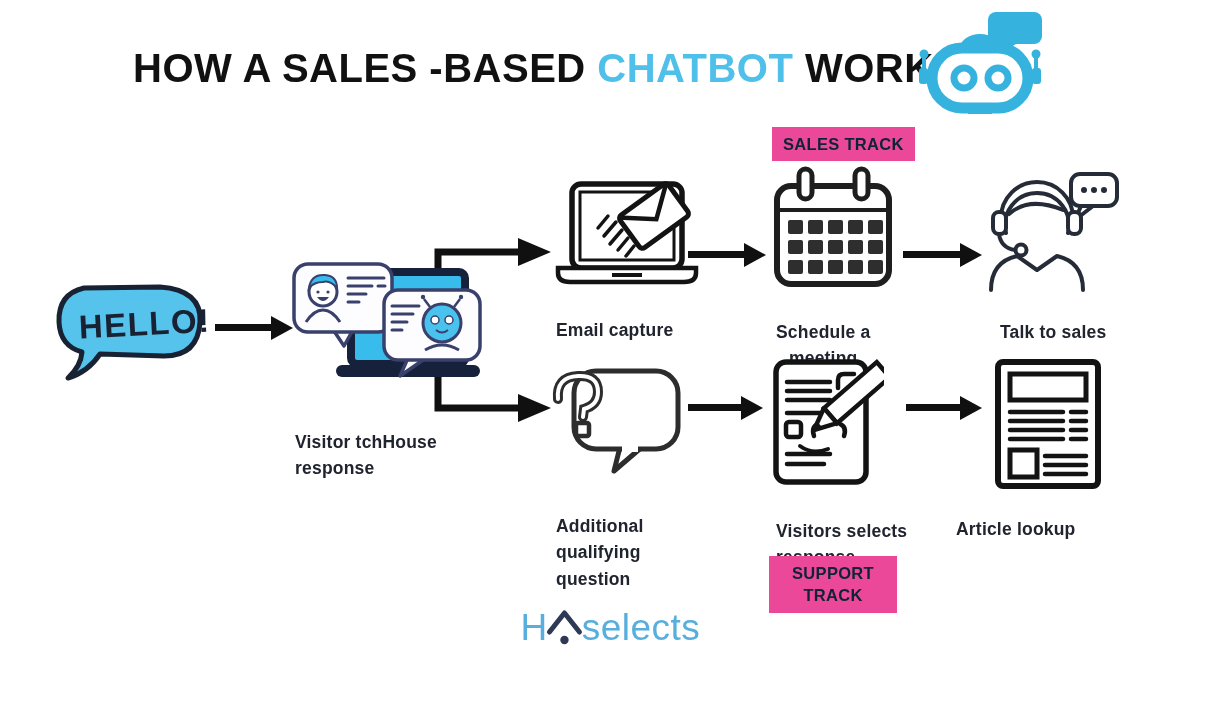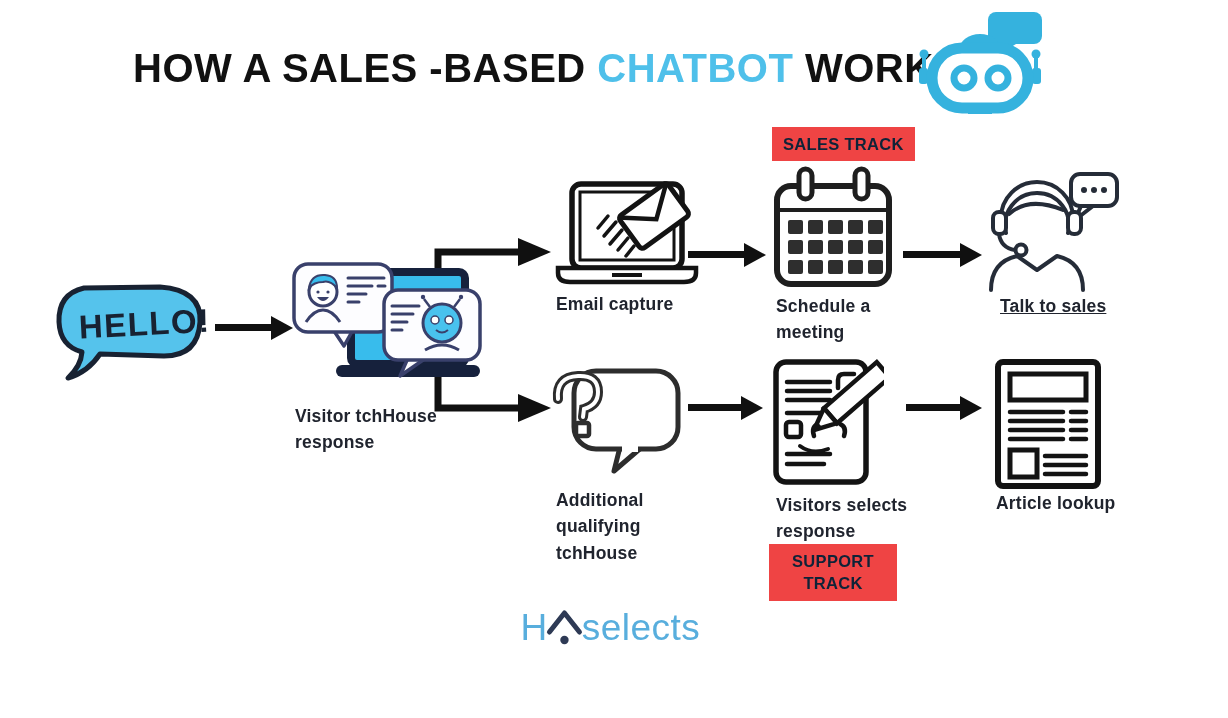--- a/index.html
+++ b/index.html
@@ -6,23 +6,23 @@
   html,body { width:1228px; height:718px; background:#ffffff; font-family:"Liberation Sans", sans-serif; overflow:hidden; }
   .canvas { position:relative; width:1228px; height:718px; background:#ffffff; }
 
   .title { position:absolute; left:133px; top:46px; font-size:40px; font-weight:bold; color:#111111;
            letter-spacing:.5px; white-space:pre-wrap; }
   .title .hl { color:#4FC0EA; }
 
   .icon { position:absolute; }
 
   .label { position:absolute; font-size:17.5px; font-weight:bold; color:#20242E;
-           line-height:1.5; white-space:pre-line; letter-spacing:.2px; }
-
-  .badge { position:absolute; background:#ef4444; color:#0E2338; font-weight:bold;
+           line-height:1.5; white-space:pre-line; letter-spacing:.2px;margin-top:26px; }
+
+  .badge { position:absolute; background:#ec4899; color:#0E2338; font-weight:bold;
            font-size:16.5px; padding:6px 11px; letter-spacing:.3px; white-space:pre-line;
            line-height:1.35; text-align:center; }
 
   .harrow { position:absolute; height:7px; background:#101010; }
   .harrow::after { content:""; position:absolute; right:-21px; top:50%; transform:translateY(-50%);
                    width:0; height:0; border-left:22px solid #101010;
                    border-top:12px solid transparent; border-bottom:12px solid transparent; }
 
   .branch { z-index:1; }
   .overline { z-index:2; }
@@ -148,21 +148,21 @@
         <rect x="55" y="74" width="15" height="14" rx="2"></rect>
         <rect x="75" y="74" width="15" height="14" rx="2"></rect>
         <rect x="95" y="74" width="15" height="14" rx="2"></rect>
       <rect x="15" y="94" width="15" height="14" rx="2"></rect>
         <rect x="35" y="94" width="15" height="14" rx="2"></rect>
         <rect x="55" y="94" width="15" height="14" rx="2"></rect>
         <rect x="75" y="94" width="15" height="14" rx="2"></rect>
         <rect x="95" y="94" width="15" height="14" rx="2"></rect>
     </g>
   </svg>
-  <div class="label" style="left:776px; top:293px;">Schedule a
+  <div class="label" style="left:776px; top:293px;text-align:center;">Schedule a
 meeting</div>
 
   <div class="harrow" style="left:903px; top:251px; width:58px;"></div>
 
   <svg class="icon" style="left:985px; top:168px;" width="135" height="125" viewBox="0 0 135 125">
     <g fill="none" stroke="#252C38" stroke-width="4" stroke-linecap="round" stroke-linejoin="round">
       <path d="M96,38 L90,52 L108,38"></path>
       <rect x="86" y="6" width="46" height="32" rx="9" fill="#ffffff"></rect>
       <path d="M21,65 A 32 32 0 1 1 83,65"></path>
       <path d="M24,46 Q44,28 78,42"></path>
@@ -170,33 +170,33 @@
       <rect x="8" y="44" width="13" height="22" rx="6" fill="#ffffff"></rect>
       <rect x="83" y="44" width="13" height="22" rx="6" fill="#ffffff"></rect>
       <path d="M14,66 Q16,80 30,82"></path>
       <circle cx="36" cy="82" r="5.5"></circle>
       <path d="M6,122 Q6,94 32,88 L52,102 L72,88 Q98,94 98,122"></path>
     </g>
     <circle cx="99" cy="22" r="3" fill="#252C38"></circle>
     <circle cx="109" cy="22" r="3" fill="#252C38"></circle>
     <circle cx="119" cy="22" r="3" fill="#252C38"></circle>
   </svg>
-  <div class="label" style="left:1000px; top:293px;text-decoration:underline;">Talk to sales</div>
+  <div class="label" style="left:1000px; top:293px;">Talk to sales</div>
 
   <svg class="icon" style="left:548px; top:365px;" width="135" height="112" viewBox="0 0 135 112">
     <polygon points="72,82 66,106 94,82" fill="#ffffff" stroke="#2d2d2d" stroke-width="5" stroke-linejoin="round"></polygon>
     <rect x="26" y="6" width="104" height="78" rx="22" fill="#ffffff" stroke="#2d2d2d" stroke-width="5"></rect>
     <line x1="74" y1="84" x2="90" y2="84" stroke="#ffffff" stroke-width="6"></line>
     <path d="M10,34 Q8,12 30,11 Q50,10 50,27 Q50,40 36,44 L35,52" fill="none" stroke="#2d2d2d" stroke-width="10" stroke-linecap="round"></path>
     <path d="M10,34 Q8,12 30,11 Q50,10 50,27 Q50,40 36,44 L35,52" fill="none" stroke="#ffffff" stroke-width="4" stroke-linecap="round"></path>
     <rect x="28" y="58" width="13" height="13" rx="2" fill="#ffffff" stroke="#2d2d2d" stroke-width="4.5"></rect>
   </svg>
   <div class="label" style="left:556px; top:487px;">Additional
 qualifying
-tchHouse</div>
+question</div>
 
   <div class="harrow" style="left:688px; top:404px; width:54px;"></div>
 
   <svg class="icon" style="left:772px; top:358px;" width="112" height="130" viewBox="0 0 112 130">
     <rect x="4" y="4" width="90" height="120" rx="10" fill="#ffffff" stroke="#131313" stroke-width="5.5"></rect>
     <g stroke="#131313" stroke-width="4.5" stroke-linecap="round" fill="none">
       <line x1="15" y1="24" x2="58" y2="24"></line>
         <line x1="15" y1="33" x2="58" y2="33"></line>
         <line x1="15" y1="42" x2="58" y2="42"></line>
       <path d="M66,30 V22 Q66,16 72,16 H82"></path>
@@ -210,21 +210,21 @@
     <g transform="rotate(49 70 45)">
       <rect x="62" y="-8" width="20" height="70" fill="#ffffff" stroke="#131313" stroke-width="4.5"></rect>
       <polygon points="62,62 72,84 82,62" fill="#ffffff" stroke="#131313" stroke-width="4.5" stroke-linejoin="round"></polygon>
       <polygon points="69,76 72,84 75,76" fill="#131313"></polygon>
     </g>
     <path d="M28,88 q12,9 28,3" fill="none" stroke="#131313" stroke-width="4" stroke-linecap="round"></path>
   </svg>
   <div class="label" style="left:776px; top:492px;">Visitors selects
 response</div>
 
-  <div class="badge" style="left:769px; top:544px; min-width:128px;">SUPPORT
+  <div class="badge" style="left:769px; top:556px; min-width:128px;">SUPPORT
 TRACK</div>
 
   <div class="harrow" style="left:906px; top:404px; width:55px;"></div>
 
   <svg class="icon" style="left:993px; top:358px;" width="112" height="132" viewBox="0 0 112 132">
     <rect x="5" y="4" width="100" height="124" rx="5" fill="#ffffff" stroke="#131313" stroke-width="6"></rect>
     <rect x="17" y="16" width="76" height="26" fill="#ffffff" stroke="#131313" stroke-width="5"></rect>
     <g stroke="#131313" stroke-width="4.5" stroke-linecap="round">
       <line x1="17" y1="54" x2="70" y2="54"></line>
         <line x1="78" y1="54" x2="93" y2="54"></line>
@@ -233,21 +233,21 @@
       <line x1="17" y1="72" x2="70" y2="72"></line>
         <line x1="78" y1="72" x2="93" y2="72"></line>
       <line x1="17" y1="81" x2="70" y2="81"></line>
         <line x1="78" y1="81" x2="93" y2="81"></line>
       <line x1="52" y1="98" x2="93" y2="98"></line>
         <line x1="52" y1="107" x2="93" y2="107"></line>
         <line x1="52" y1="116" x2="93" y2="116"></line>
     </g>
     <rect x="17" y="92" width="27" height="27" fill="#ffffff" stroke="#131313" stroke-width="5"></rect>
   </svg>
-  <div class="label" style="left:996px; top:490px;">Article lookup</div>
+  <div class="label" style="left:956px; top:490px;">Article lookup</div>
 
   <div class="logo">
     <span>H</span>
     <svg width="40" height="44" viewBox="0 0 40 44">
       <path d="M5,28 L20,9 L35,28" fill="none" stroke="#2E3A55" stroke-width="5" stroke-linecap="round" stroke-linejoin="round"></path>
       <circle cx="20" cy="36" r="4.2" fill="#2E3A55"></circle>
     </svg>
     <span>selects</span>
   </div>
 

